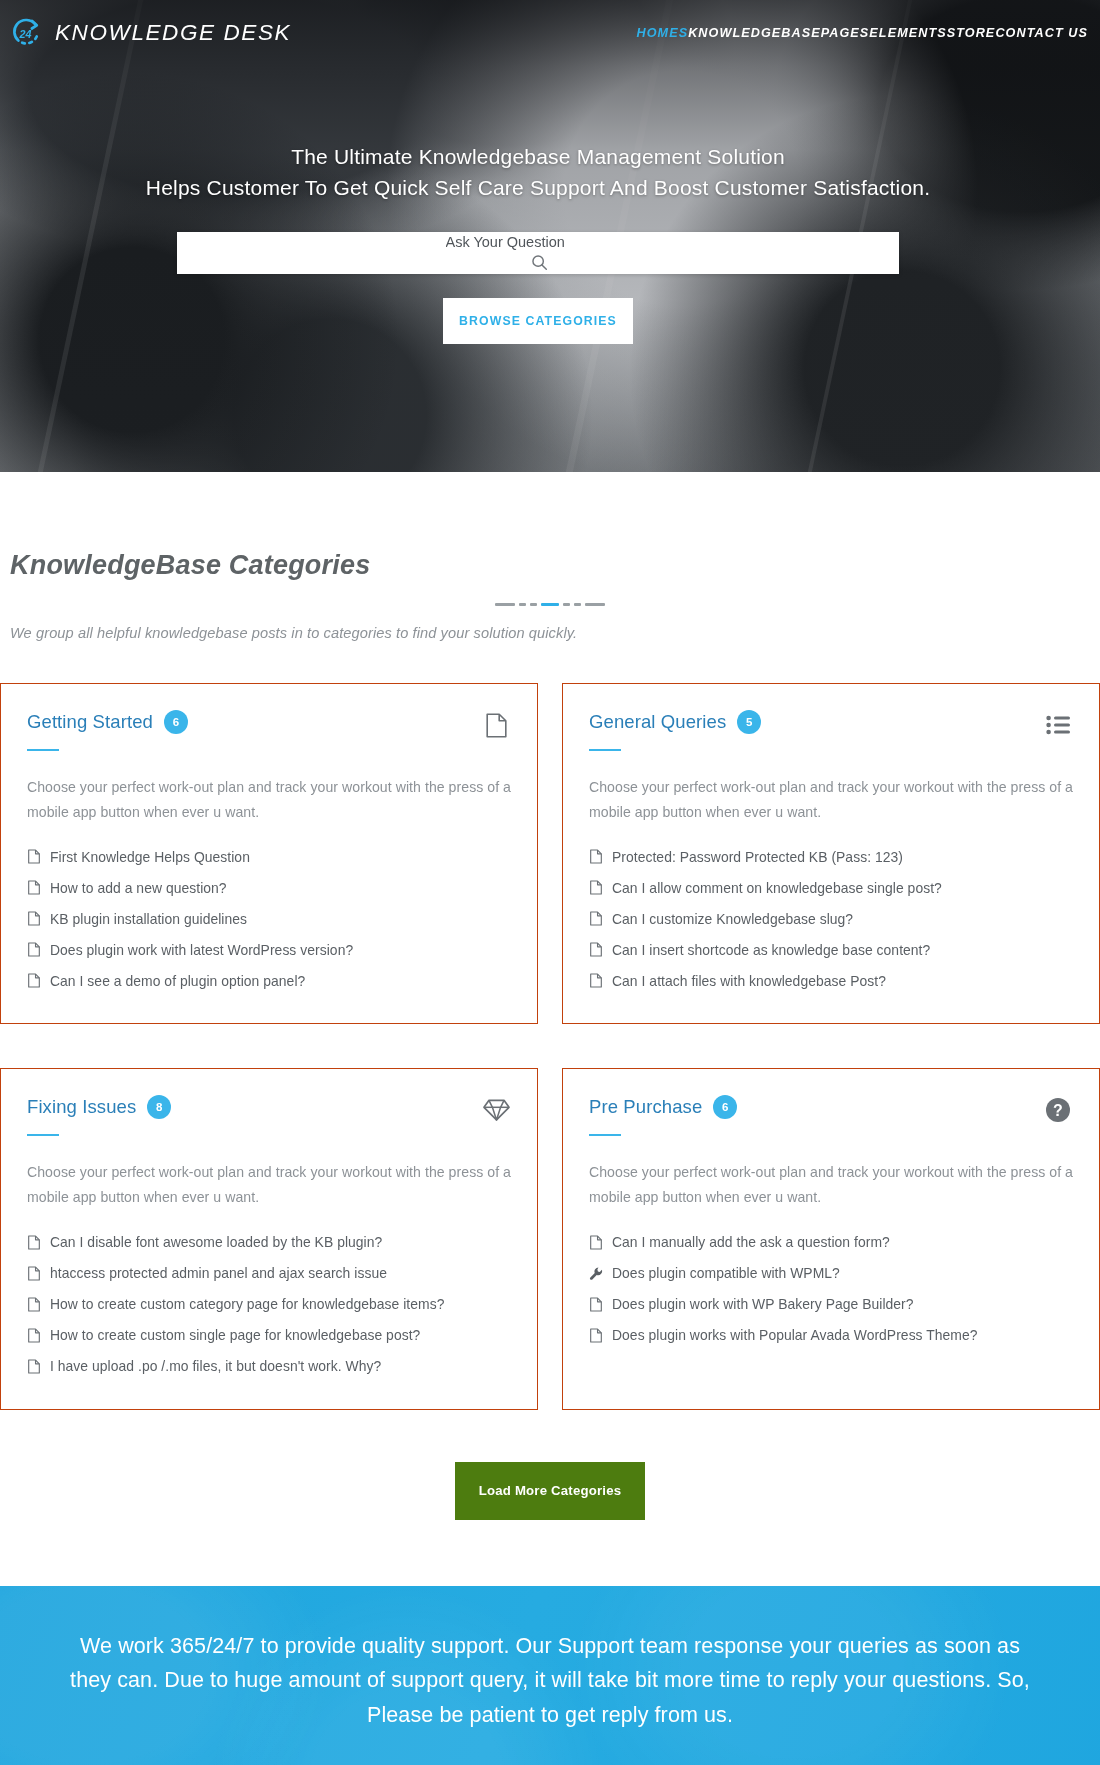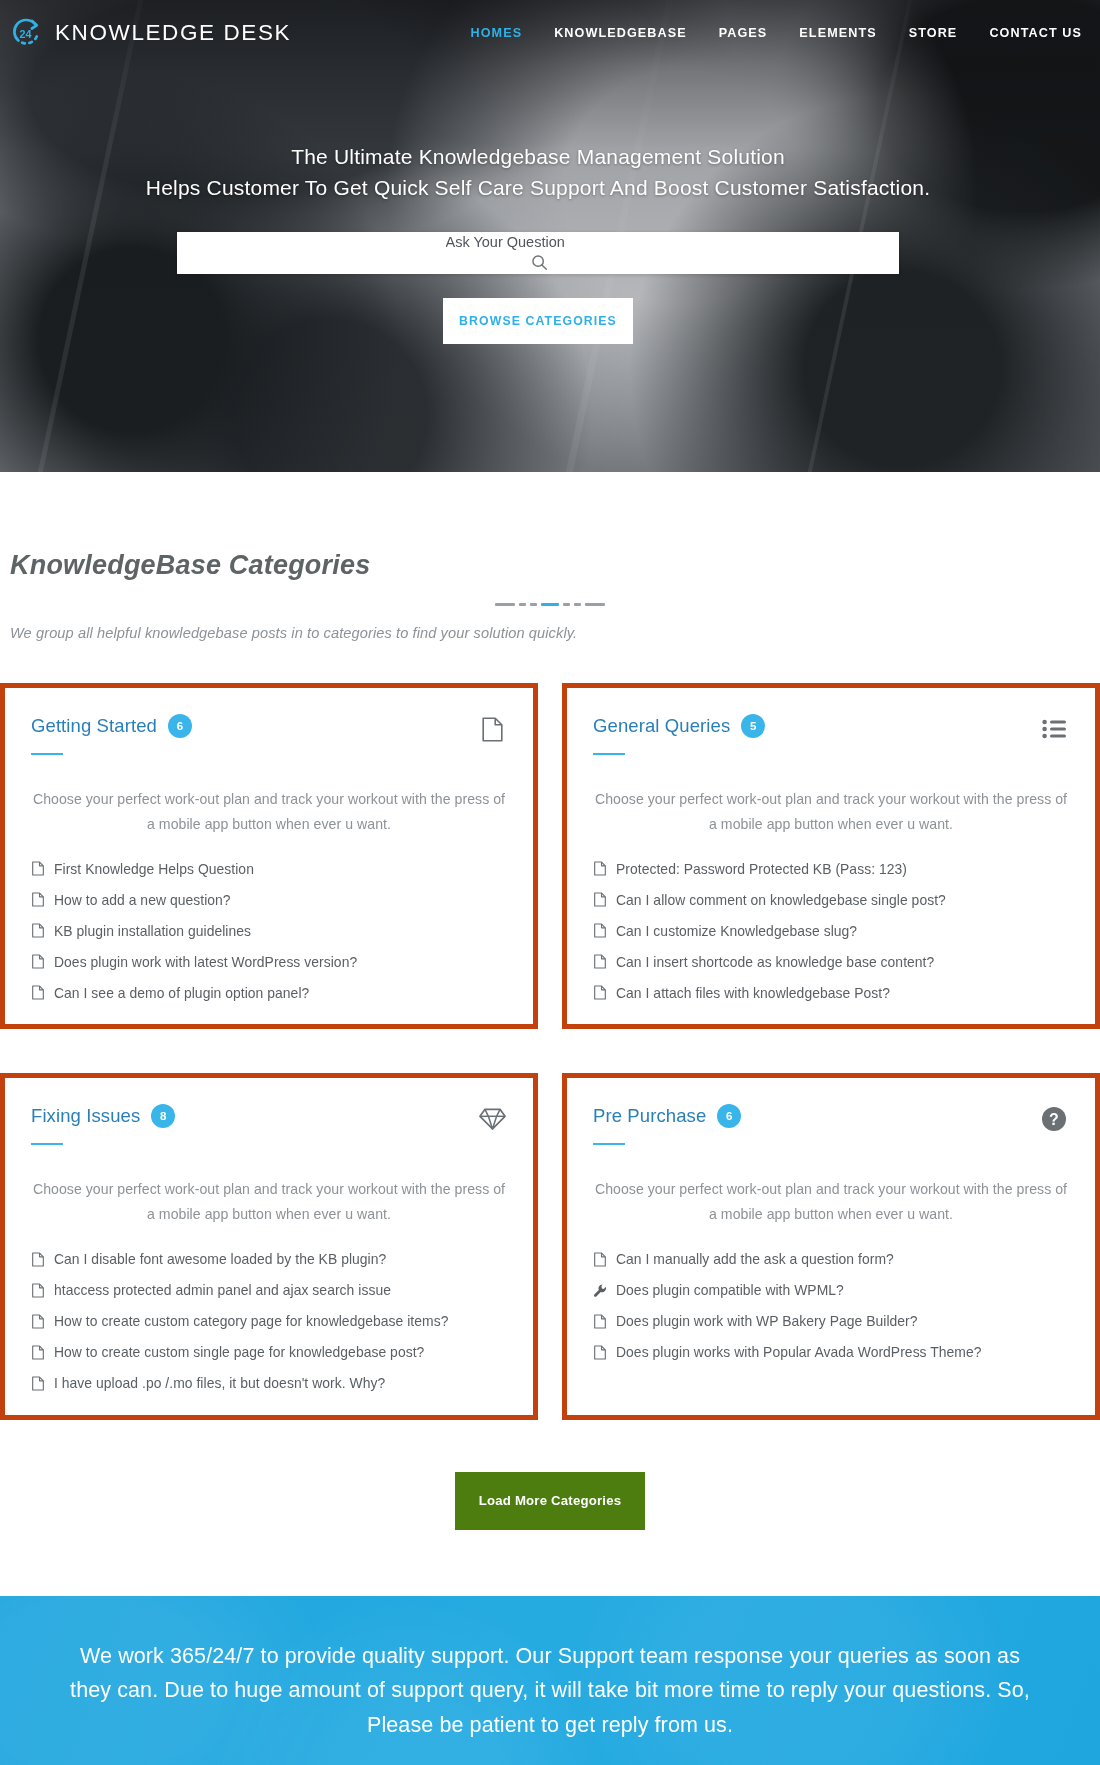--- a/index.html
+++ b/index.html
@@ -48,36 +48,36 @@
     transform: skewX(-12deg);
   }
 
   
   .navbar {
     position: relative;
     z-index: 6;
     height: 66px;
     display: flex;
     align-items: center;
-    padding: 0 18px 0 8px;
+    padding: 0 12px 0 8px;
+    font-style: italic;
   }
   .brand { display: flex; align-items: center; gap: 11px; }
   .brand-mark { width: 36px; height: 36px; flex: none; }
   .brand-name {
     color: #ffffff;
     font-size: 22.5px;
     letter-spacing: 1.6px;
     font-weight: 400;
     white-space: nowrap;
   }
   .nav-menu {
     margin-left: auto;
     display: flex;
     align-items: center;
-    gap: 32px;
   }
   .nav-link {
     color: #ffffff;
     font-size: 12.6px;
     letter-spacing: 1.1px;
     font-weight: 700;
     text-transform: uppercase;
     white-space: nowrap;
     cursor: pointer;
   }
@@ -178,22 +178,22 @@
   .cards {
     margin-top: 42px;
     width: 1100px;
     display: grid;
     grid-template-columns: 1fr 1fr;
     column-gap: 24px;
     row-gap: 44px;
   }
   .card {
     background: #ffffff;
-    border: 5px solid #c2410c;
-    padding: 26px 26px 16px;
+    border: 1px solid #c2410c;
+    padding: 26px 26px 27px;
     position: relative;
   }
   .card-head {
     display: flex;
     align-items: flex-start;
   }
   .card-titlewrap { display: flex; align-items: center; gap: 11px; }
   .card-title {
     font-size: 18.5px;
     color: #2a7fb8;
@@ -215,26 +215,25 @@
     display: flex; align-items: center; justify-content: center;
     color: #6b7075;
   }
   .title-rule {
     margin-top: 9px;
     width: 32px;
     height: 2px;
     background: #3ab5ea;
   }
   .card-desc {
-    margin-top: 32px;
+    margin-top: 24px;
     font-size: 14.1px;
     line-height: 1.75;
     color: #8d9297;
     letter-spacing: .05px;
-    text-align: center;
   }
   .card-list { margin-top: 17px; list-style: none; }
   .card-list li {
     display: flex;
     align-items: center;
     gap: 9px;
     padding: 7.5px 0;
     font-size: 13.9px;
     color: #5a5f64;
     letter-spacing: .05px;

